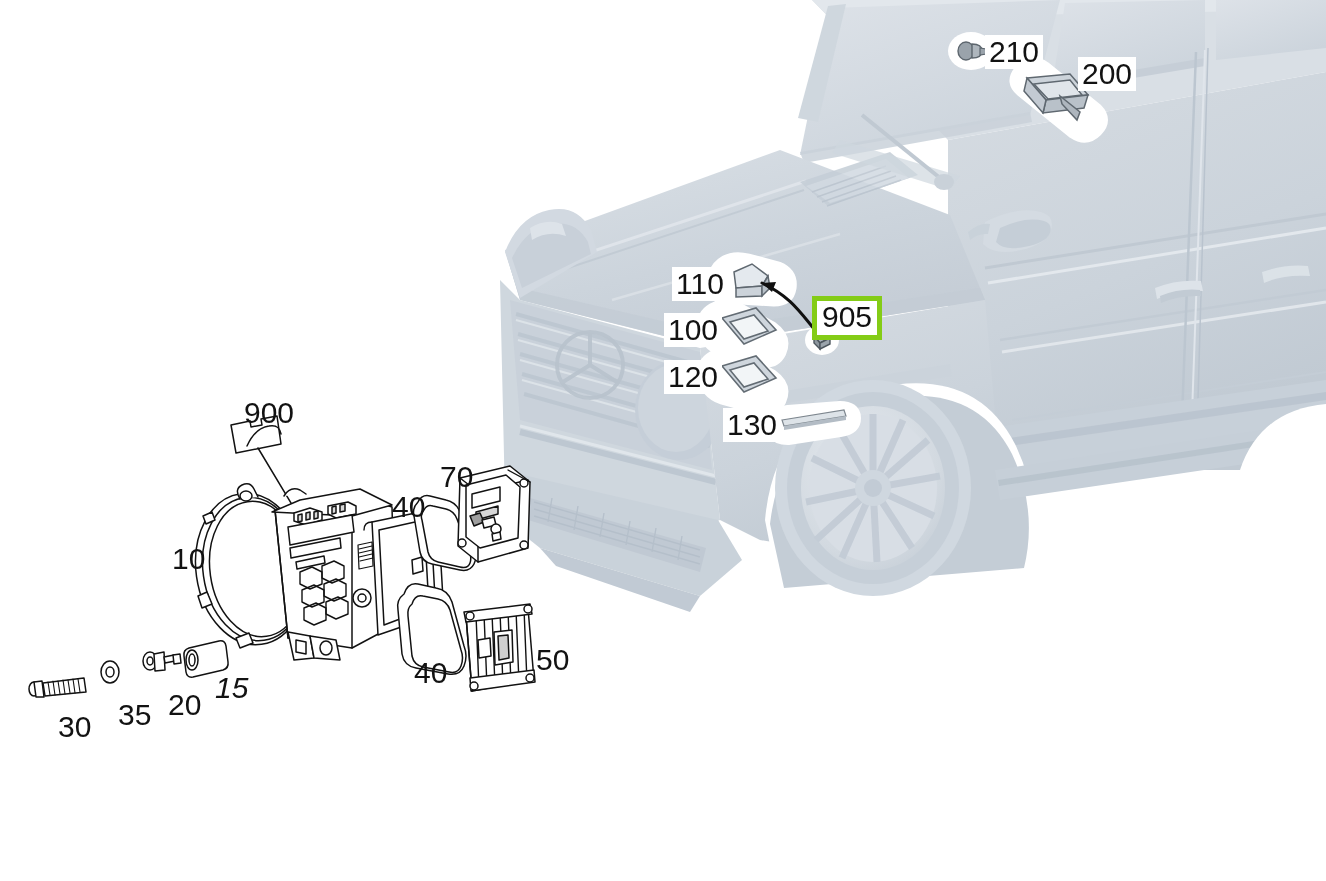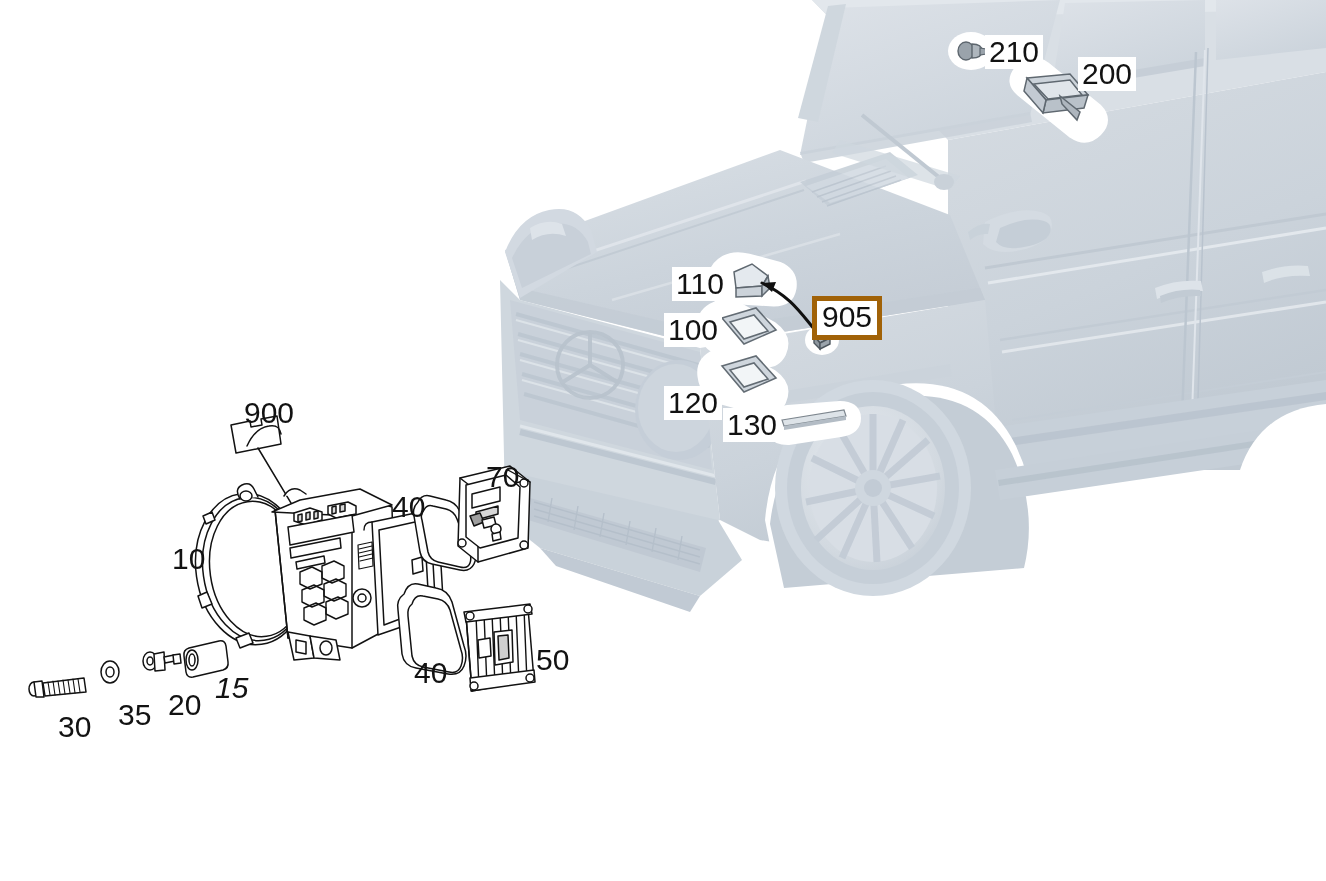--- a/index.html
+++ b/index.html
@@ -18,21 +18,21 @@
     color:#121212;
     white-space:nowrap;
     letter-spacing:0px;
   }
   .lbl.onveh{
     background:#ffffff;
     padding:2px 4px;
   }
   .lbl.hi{
     background:#ffffff;
-    border:5px solid #a16207;
+    border:5px solid #84cc16;
     padding:1px 5px 3px 5px;
     color:#111;
     font-size:30px;
   }
 </style>
 </head>
 <body>
 
 <div id="stage">
 
@@ -444,27 +444,27 @@
 
   <div>
 
     <div class="lbl" style="left:244px;top:398px;">900</div>
     <div class="lbl" style="left:172px;top:544px;">10</div>
     <div class="lbl" style="left:58px;top:712px;">30</div>
     <div class="lbl" style="left:118px;top:700px;">35</div>
     <div class="lbl" style="left:162px;top:690px;margin-left:6px;">20</div>
     <div class="lbl" style="left:215px;top:673px;font-style:italic;">15</div>
     <div class="lbl" style="left:392px;top:492px;">40</div>
-    <div class="lbl" style="left:440px;top:462px;margin-left:46px;">70</div>
+    <div class="lbl" style="left:440px;top:462px;">70</div>
     <div class="lbl" style="left:414px;top:658px;">40</div>
     <div class="lbl" style="left:536px;top:645px;">50</div>
 
     <div class="lbl onveh" style="left:985px;top:35px;">210</div>
     <div class="lbl onveh" style="left:1078px;top:57px;">200</div>
     <div class="lbl onveh" style="left:672px;top:267px;">110</div>
     <div class="lbl onveh" style="left:664px;top:313px;">100</div>
-    <div class="lbl onveh" style="left:664px;top:360px;margin-top:26px;">120</div>
+    <div class="lbl onveh" style="left:664px;top:360px;">120</div>
     <div class="lbl onveh" style="left:723px;top:408px;">130</div>
 
     <div class="lbl hi" style="left:812px;top:296px;">905</div>
   </div>
 
 </div>
 
 </body></html>

